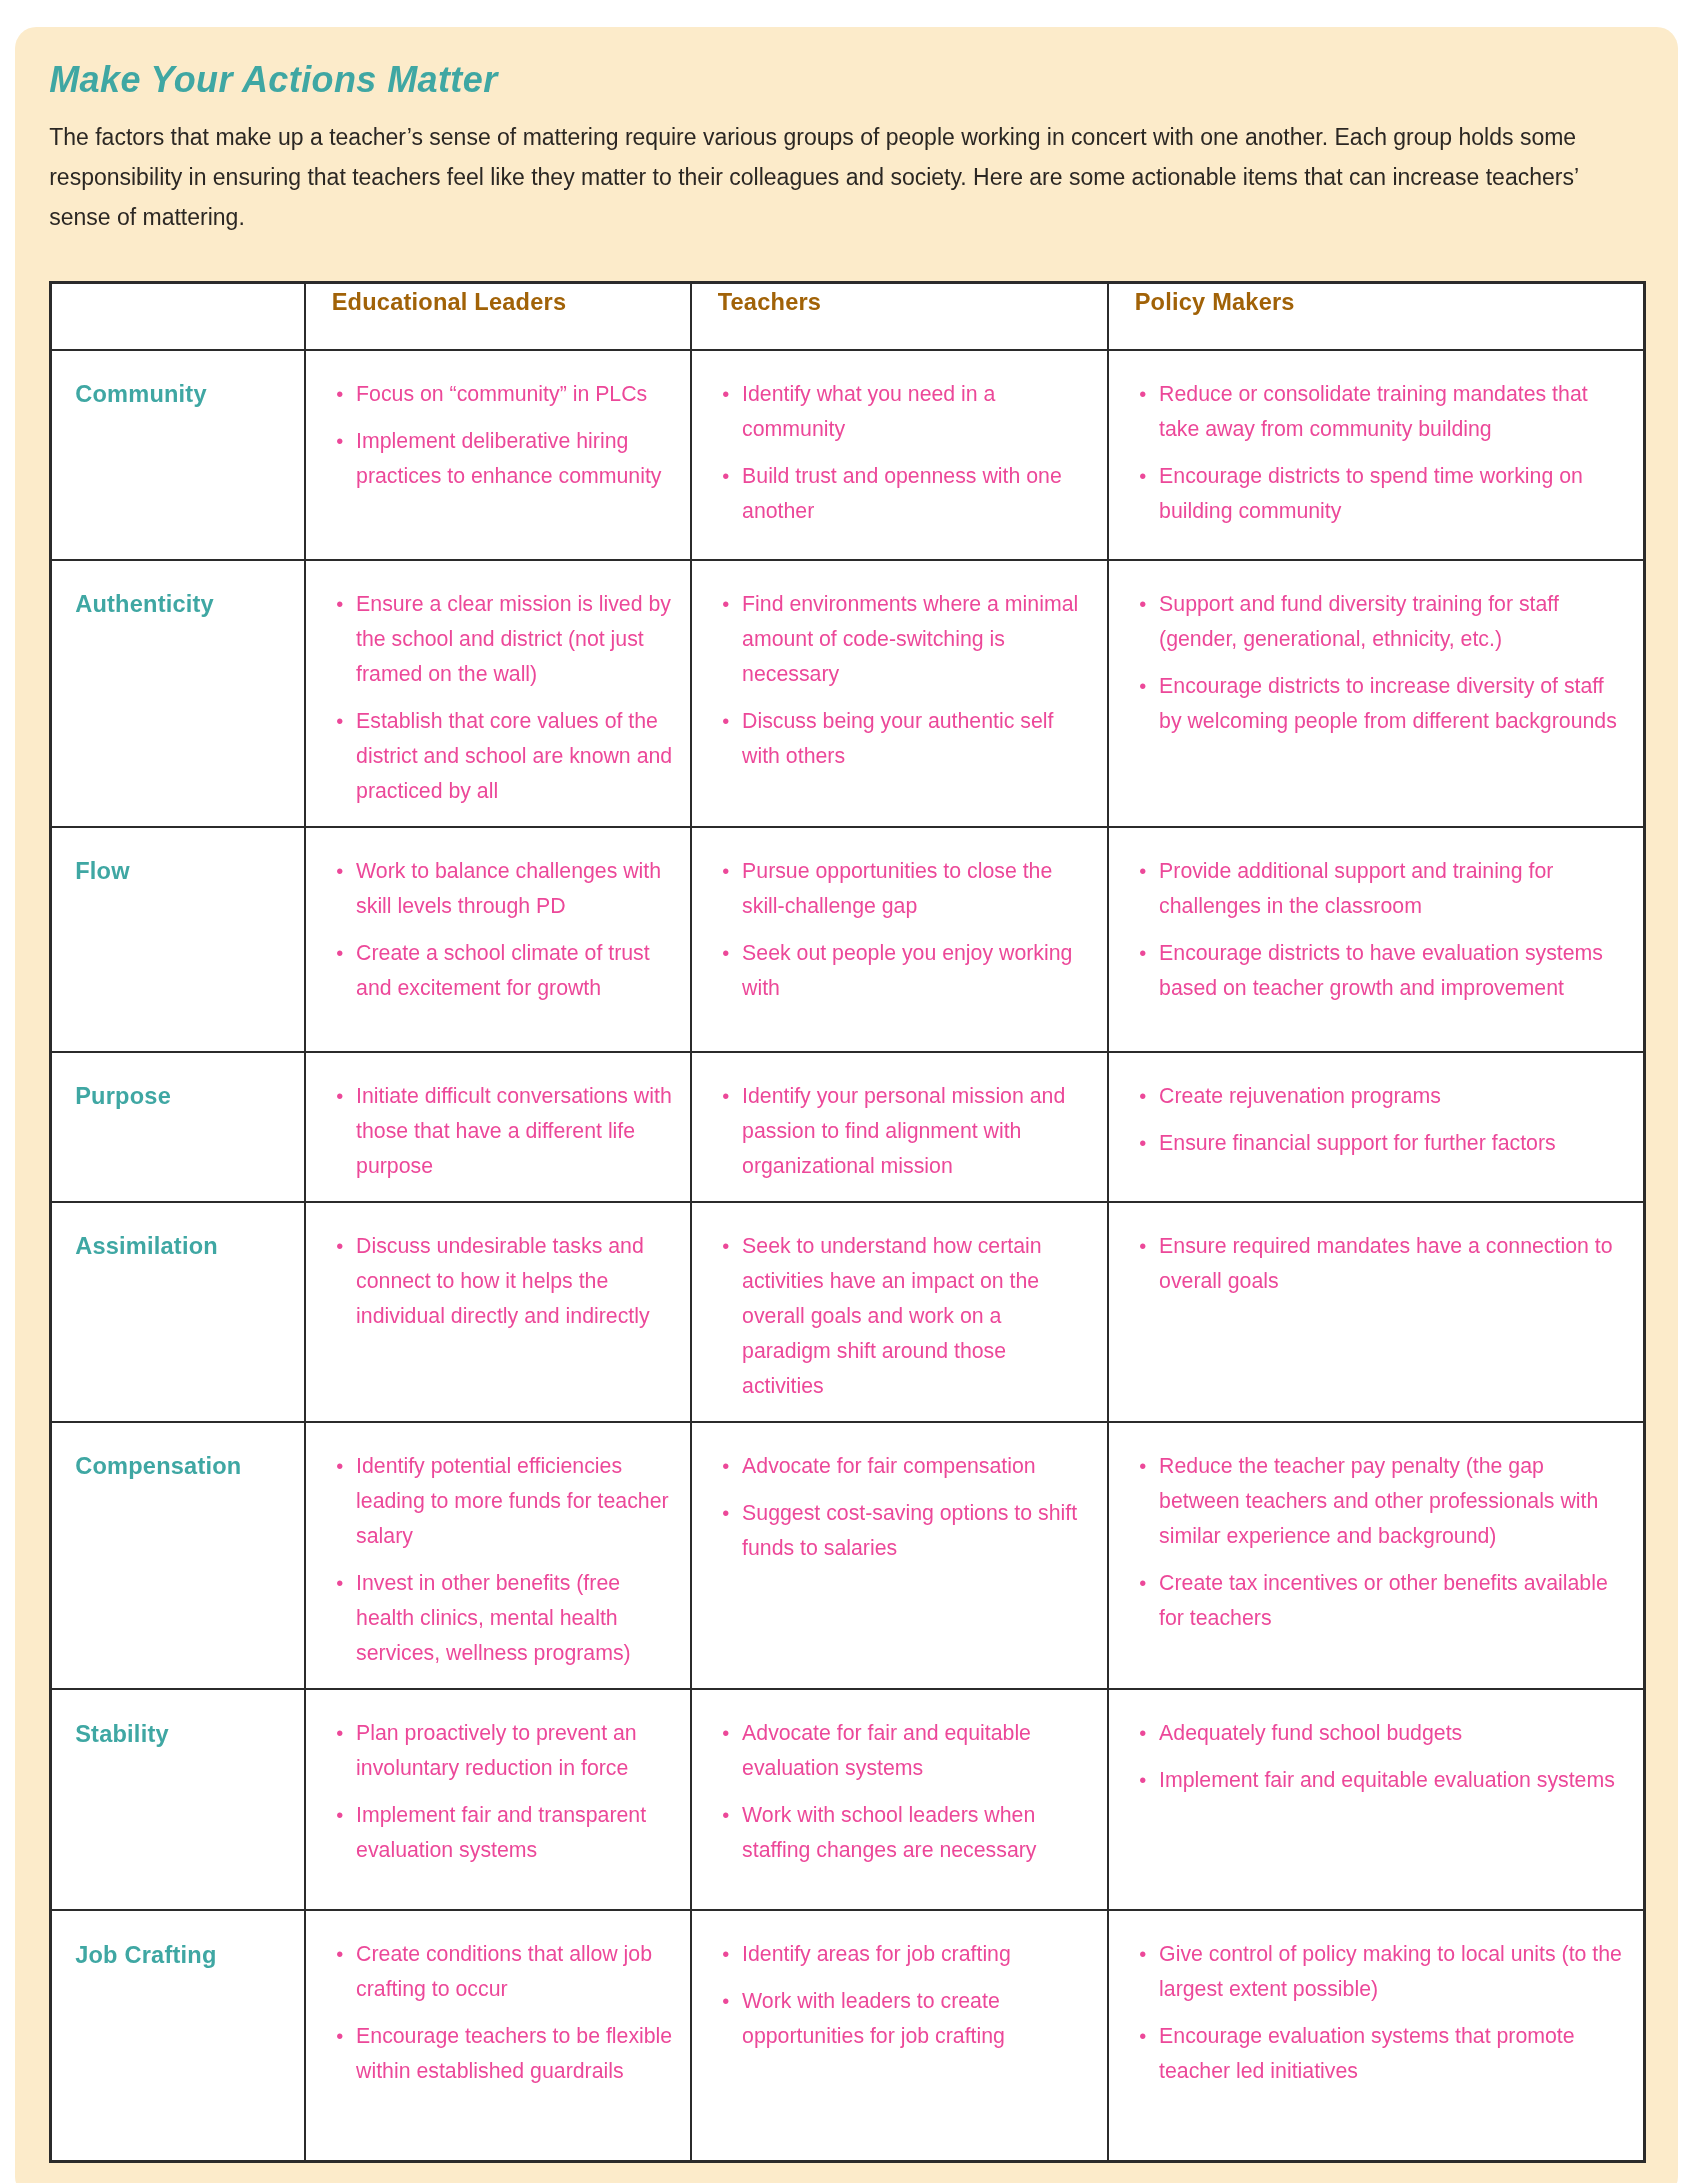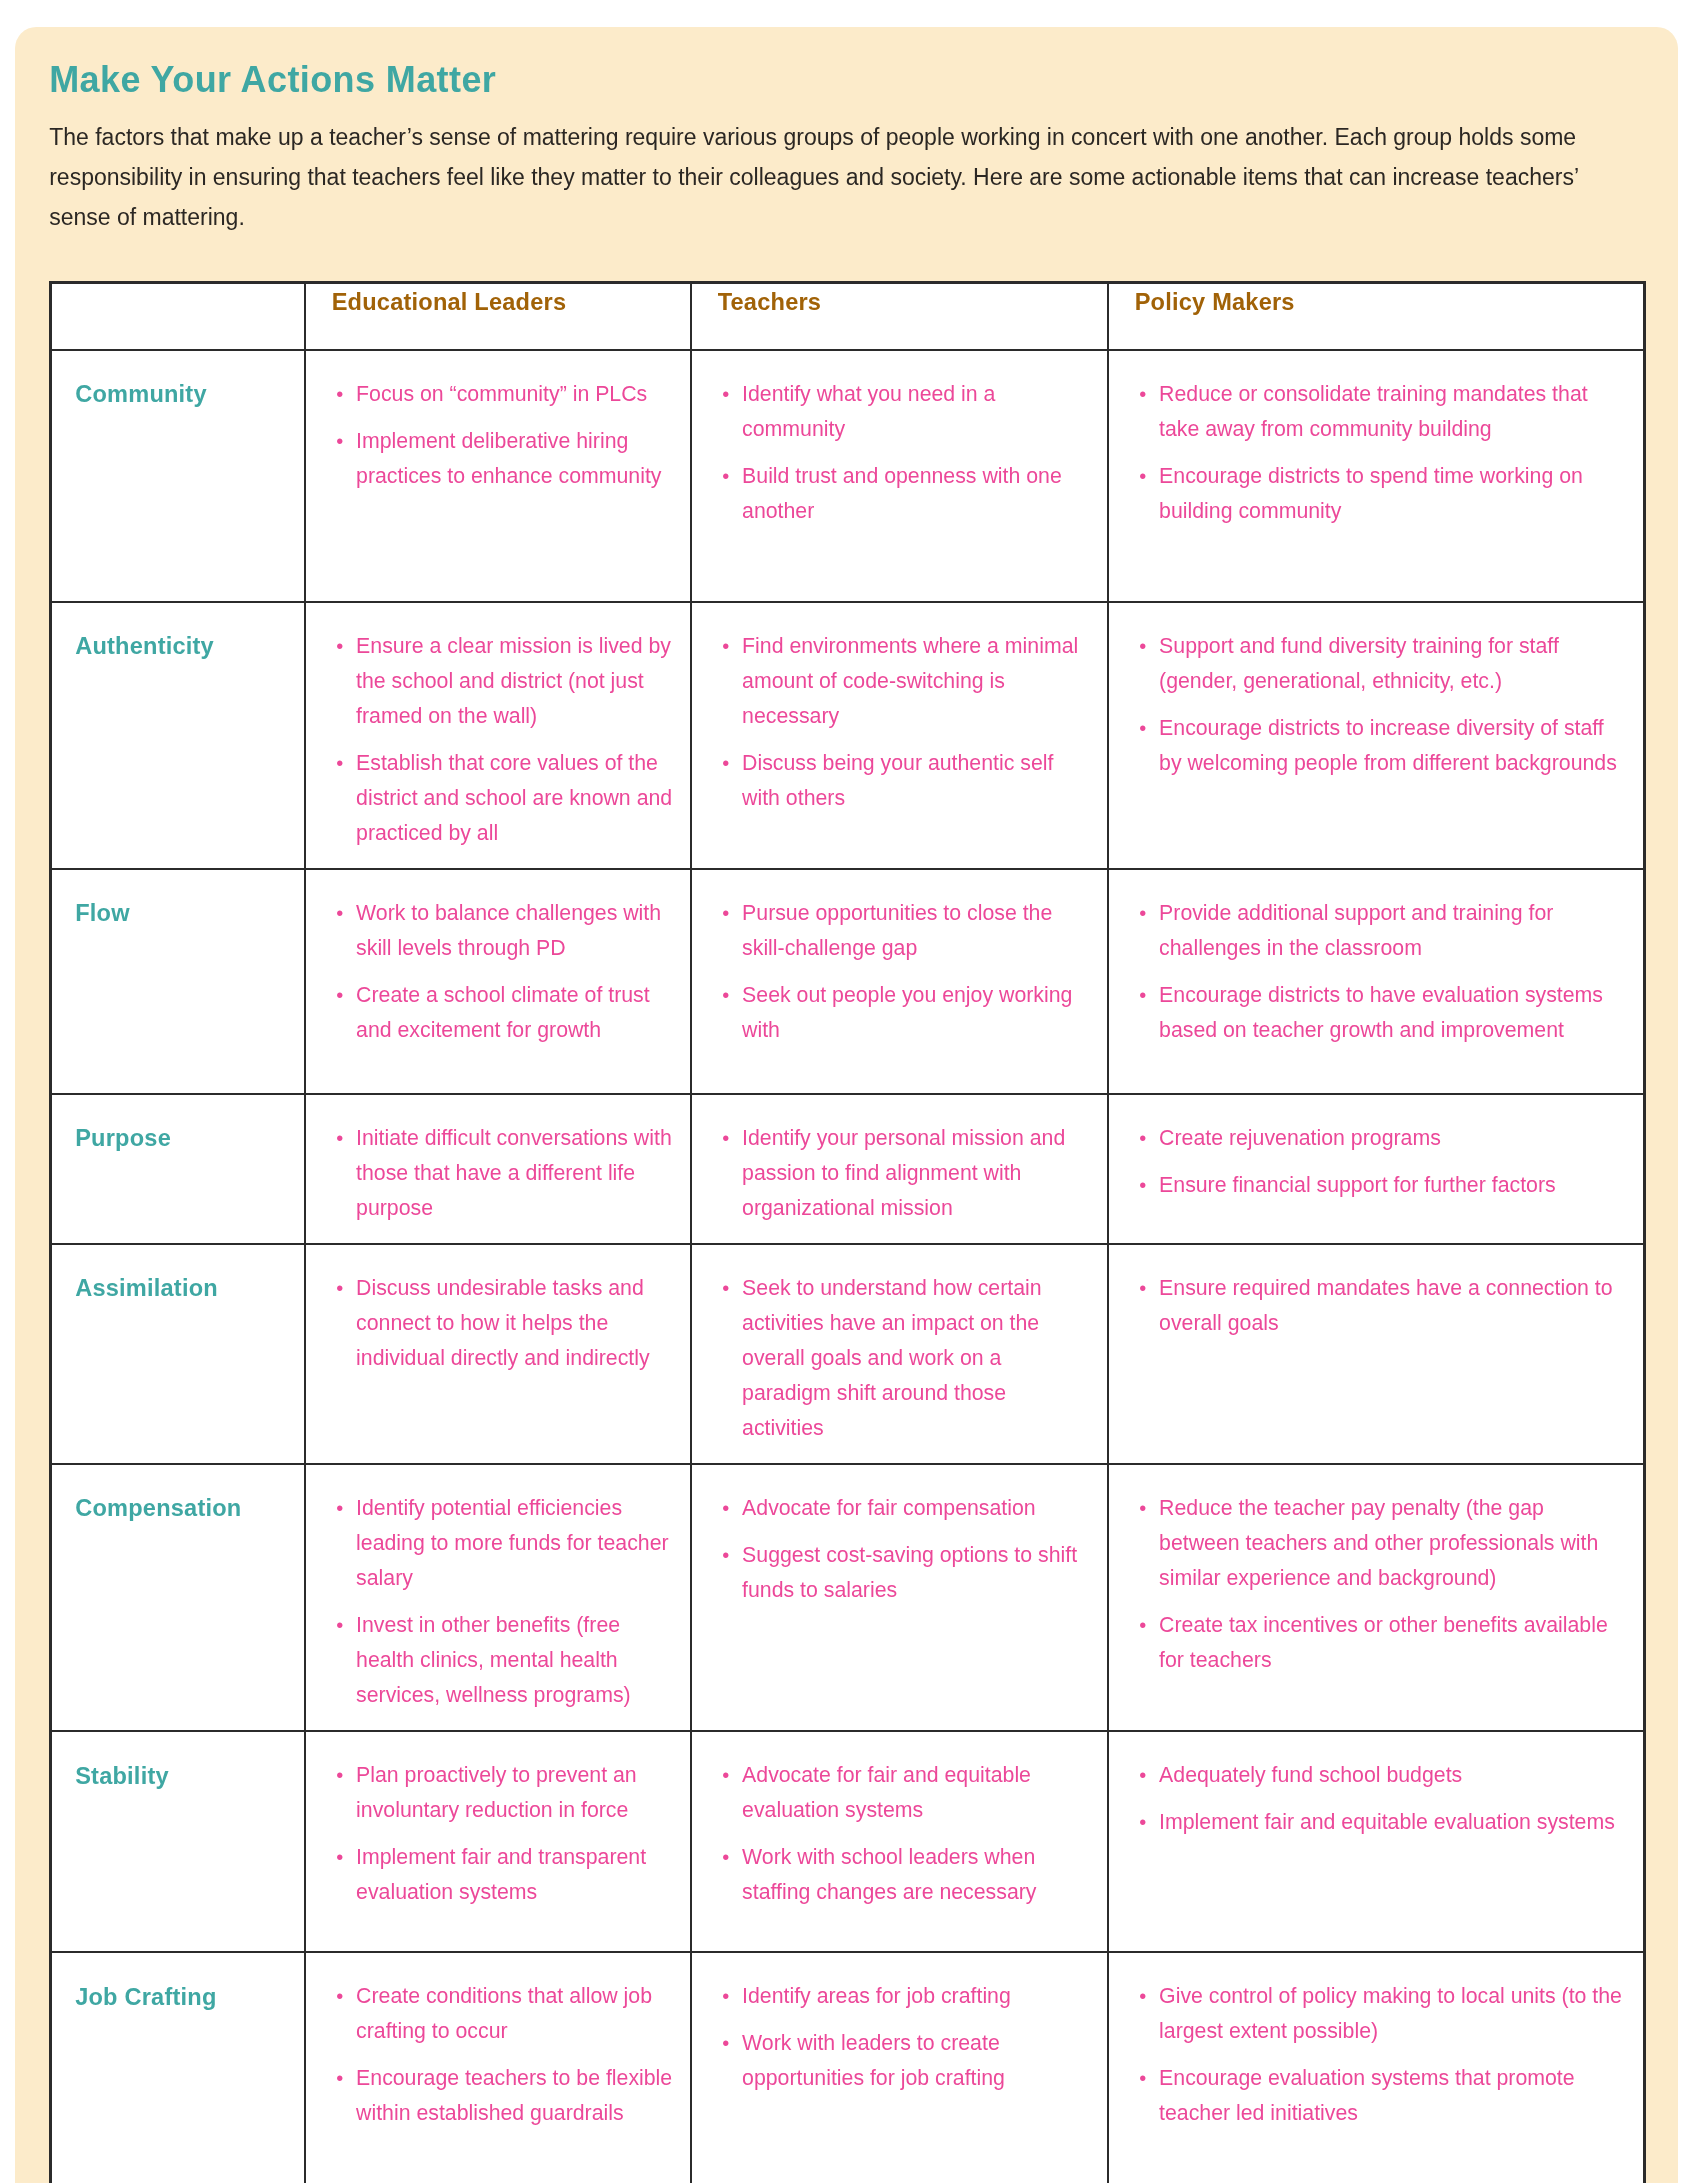--- a/index.html
+++ b/index.html
@@ -16,20 +16,21 @@
     border-radius: 21.3px;
     padding: 30.5px 34px 35px 34px;
     min-height: 2133px;
   }
   .page-title {
     color: #3fa7a3;
     font-size: 36px;
     font-weight: 700;
     letter-spacing: 0.4px;
     line-height: 1.2;
+    font-style: italic;
   }
   .intro {
     margin-top: 16px;
     font-size: 23px;
     line-height: 1.74;
     max-width: 1569px;
     color: #2b2723;
   }
   table.matter-table {
     border-collapse: collapse;
@@ -71,21 +72,21 @@
   }
   ul.bullets li::before {
     content: "\2022";
     position: absolute;
     left: 4.6px;
     top: 0;
     font-size: 20px;
   }
   ul.bullets li + li { margin-top: 12.2px; }
   
-  tbody tr:nth-child(1) { height: 252px; }
+  tbody tr:nth-child(1) { height: 210px; }
   tbody tr:nth-child(2) { height: 255px; margin-top: 32px; }
   tbody tr:nth-child(3) { height: 225px; }
   tbody tr:nth-child(4) { height: 146px; }
   tbody tr:nth-child(5) { height: 217px; }
   tbody tr:nth-child(6) { height: 259px; }
   tbody tr:nth-child(7) { height: 221px; }
   tbody tr:nth-child(8) { height: 251px; }
 </style>
 </head>
 <body>

